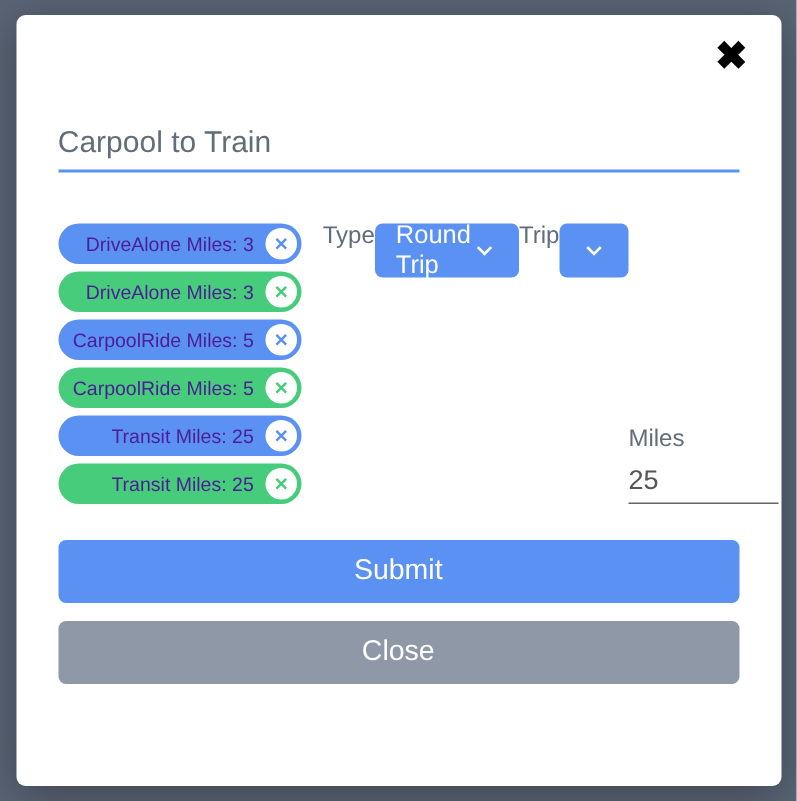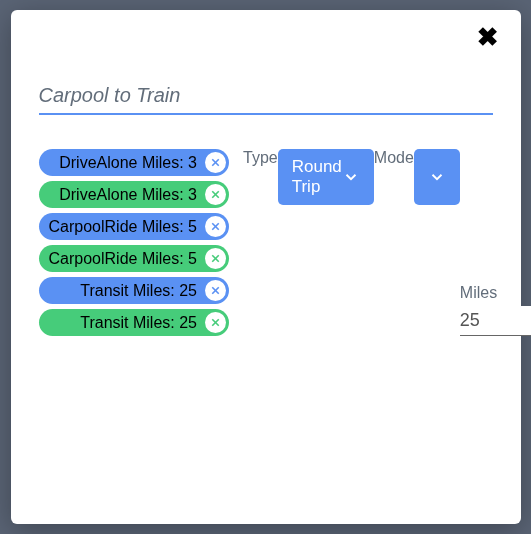--- a/index.html
+++ b/index.html
@@ -33,21 +33,20 @@
   }
   .title-input {
     margin-top: 54px;
     width: 100%;
     border: none;
     border-bottom: 2px solid #5a91f3;
     font-size: 20px;
     color: #626d7a;
     padding: 2px 0 6px 0;
     outline: none;
-    font-style: italic;
   }
   .content {
     display: flex;
     margin-top: 34px;
     gap: 14px;
   }
   .chips {
     width: 228px;
     display: flex;
     flex-direction: column;
@@ -57,22 +56,22 @@
     display: flex;
     align-items: center;
     height: 27px;
     border-radius: 14px;
     padding: 0 3px 0 10px;
   }
   .chip.blue { background: #5a91f3; }
   .chip.green { background: #46cc7a; }
   .chip-label {
     flex: 1;
-    color: #000000;
-    font-size: 16px;
+    color: #4c1d95;
+    font-size: 13px;
     text-align: right;
     padding-right: 8px;
     white-space: nowrap;
   }
   .chip-remove {
     width: 21px;
     height: 21px;
     border-radius: 50%;
     background: #fff;
     display: flex;
@@ -91,21 +90,21 @@
   }
   .field-label {
     color: #626d7a;
     font-size: 16px;
     text-align: center;
     margin-bottom: 2px;
   }
   .select {
     background: #5a91f3;
     color: #fff;
-    height: 56px;
+    height: 36px;
     border-radius: 5px;
     display: flex;
     align-items: center;
     padding: 0 14px;
     cursor: pointer;
     font-size: 17px;
     margin-bottom: 20px;
   }
   .select-text { flex: 1; }
   .chevron {
@@ -233,21 +232,21 @@
 
     <div class="form">
       <div class="field-label">Type</div>
       <div class="select">
         <span class="select-text">Round Trip</span>
         <svg class="chevron" viewBox="0 0 24 24">
             <polyline points="6 9 12 15 18 9"></polyline>
           </svg>
       </div>
 
-      <div class="field-label">Mode</div>
+      <div class="field-label">Trip</div>
       <div class="select">
         <svg class="chevron" viewBox="0 0 24 24">
             <polyline points="6 9 12 15 18 9"></polyline>
           </svg>
       </div>
 
       <div class="miles-row">
         <div class="miles-col">
           <div class="miles-label">Miles</div>
           <input class="miles-input" type="text" value="25" style="">
@@ -255,13 +254,17 @@
         <div class="add-btn">
           <svg viewBox="0 0 24 24" fill="none">
               <line x1="12" y1="4" x2="12" y2="20"></line>
               <line x1="4" y1="12" x2="20" y2="12"></line>
             </svg>
         </div>
       </div>
     </div>
   </div>
 
+  <div class="buttons">
+    <button class="btn submit">Submit</button>
+    <button class="btn cancel">Close</button>
+  </div>
 </div>
 
 </body></html>

